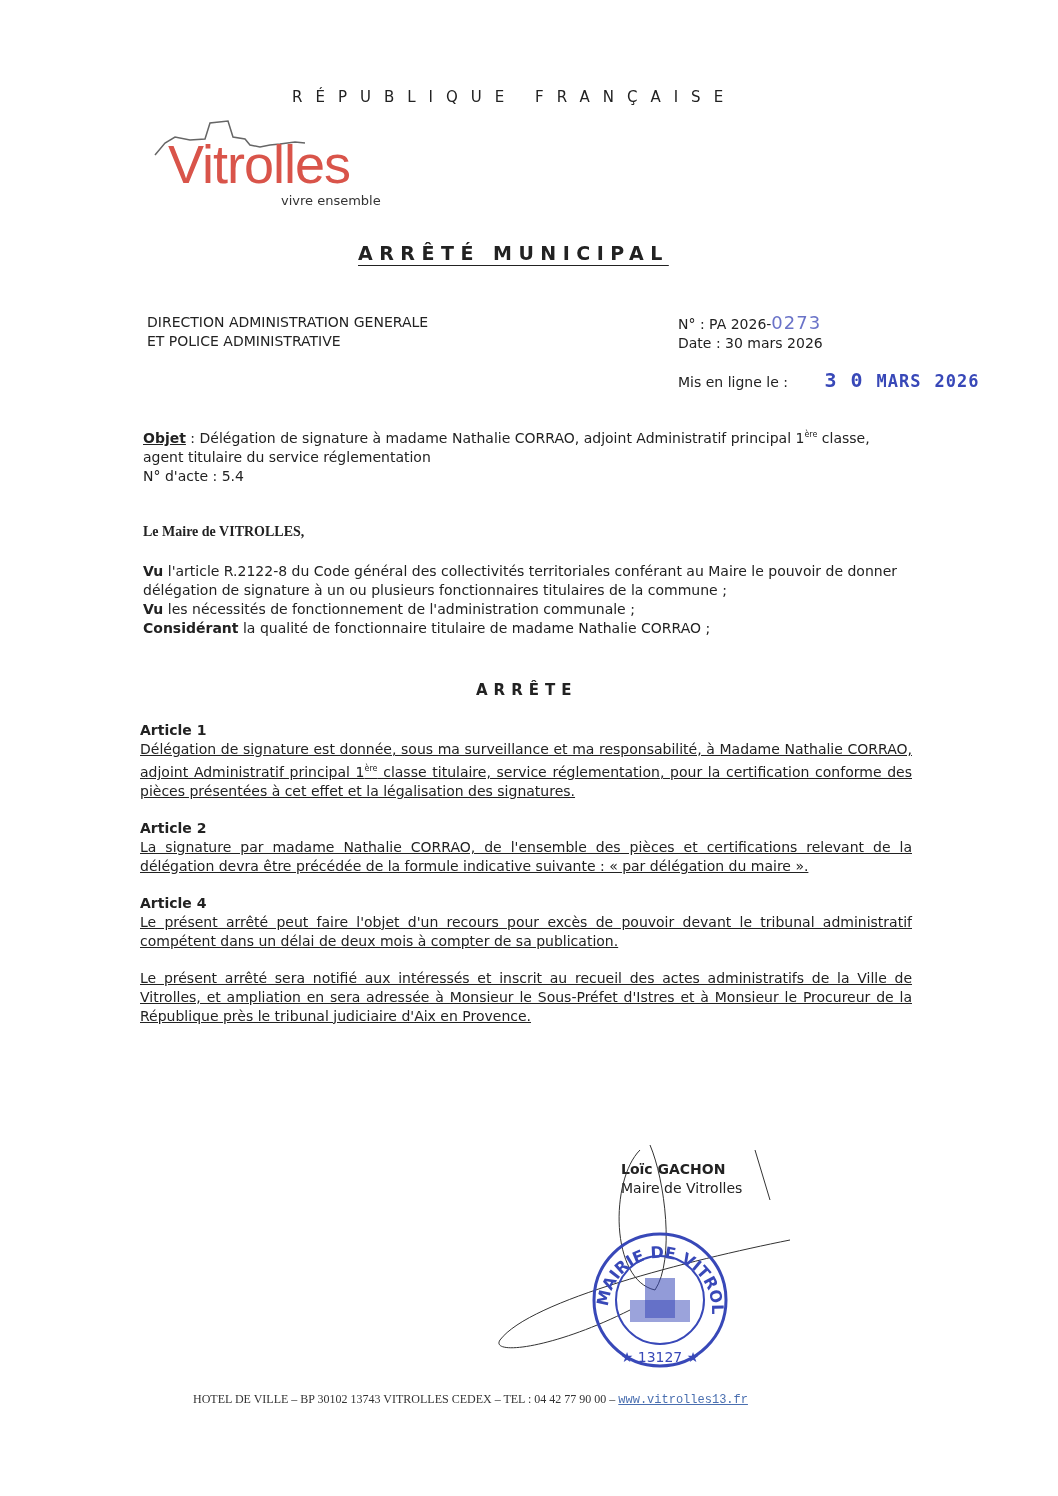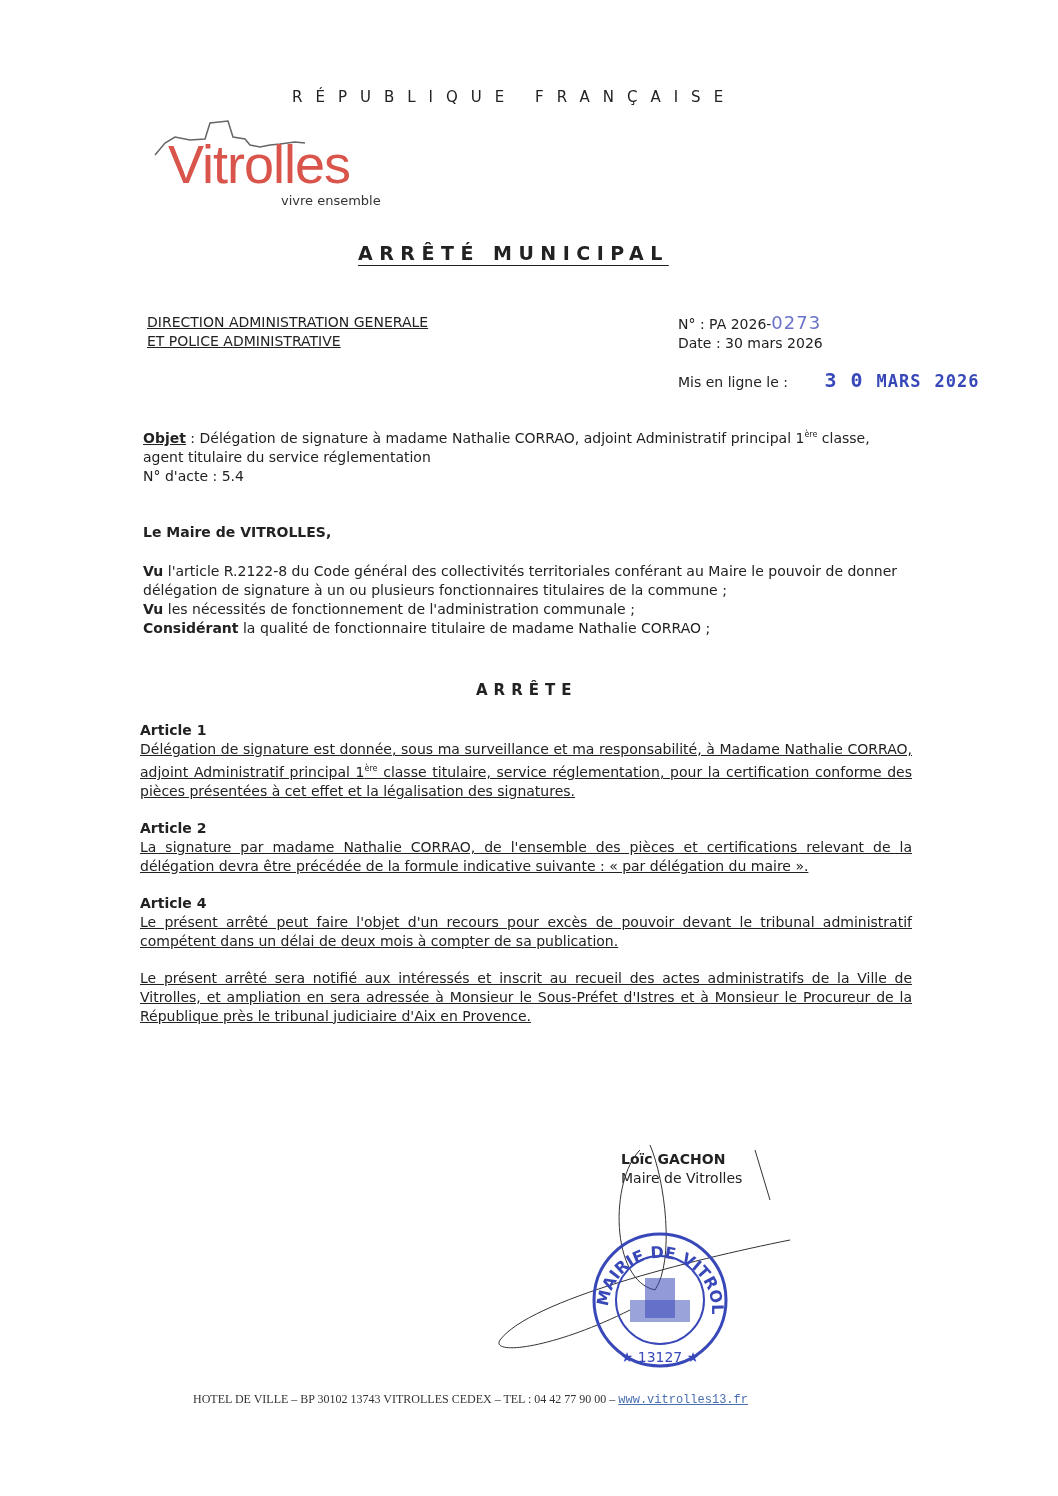--- a/index.html
+++ b/index.html
@@ -6,39 +6,39 @@
   body { width: 1058px; height: 1496px; position: relative; overflow: hidden;
          font-family: "DejaVu Sans", sans-serif; color: #1a1a1a; }
   .abs { position: absolute; }
   .republique { top: 88px; left: 292px; font-size: 15px; letter-spacing: 13px; color: #222; white-space: nowrap; }
   .logo { top: 115px; left: 150px; width: 260px; height: 100px; }
   .logo-word { position: absolute; left: 18px; top: 22px; font-family: "Liberation Sans", sans-serif;
                font-size: 54px; color: #d9544a; letter-spacing: -1px; line-height: 1; }
   .logo-tag { position: absolute; left: 131px; top: 78px; font-size: 13px; color: #333; }
   .title { top: 242px; left: 358px; font-size: 19px; font-weight: bold; letter-spacing: 6.5px;
            text-decoration: underline; text-underline-offset: 5px; color: #222; white-space: nowrap; }
-  .direction { top: 313px; left: 147px; font-size: 14px; line-height: 19px; color: #222; text-decoration: underline; }
+  .direction { top: 313px; left: 147px; font-size: 14px; line-height: 19px; color: #222; }
   .refs { top: 313px; left: 678px; font-size: 14px; line-height: 19px; color: #222; white-space: nowrap; }
   .hand { color: #6a73c8; font-family: "DejaVu Sans", sans-serif; font-size: 18px; letter-spacing: 1px; }
   .online { top: 368px; left: 678px; font-size: 14px; white-space: nowrap; color: #222; }
   .stamp-date { color: #3848b8; font-weight: bold; font-family: "DejaVu Sans Mono", monospace; font-size: 20px;
                 margin-left: 32px; letter-spacing: 1px; }
   .stamp-date .small { font-size: 17px; }
   .objet { top: 425px; left: 143px; width: 770px; font-size: 14px; line-height: 19px; color: #222; }
   .objet b { text-decoration: underline; }
   sup { font-size: 8px; }
-  .maire { top: 524px; left: 143px; font-size: 14px; font-weight: bold; color: #222; }
+  .maire { top: 524px; left: 143px; font-size: 14px; font-weight: bold; color: #222; font-family: Liberation Serif, serif; }
   .considerants { top: 562px; left: 143px; width: 775px; font-size: 14px; line-height: 19px; color: #222; }
   .arrete-head { top: 681px; left: 476px; font-size: 15px; font-weight: bold; letter-spacing: 6px; color: #222; }
   .articles { top: 721px; left: 140px; width: 772px; font-size: 14px; line-height: 19px; color: #222; }
   .article { margin-bottom: 18px; }
   .article-title { font-weight: bold; font-size: 14px; }
   .article-text { text-align: justify; text-decoration: underline; }
   .signature { top: 1150px; left: 621px; font-size: 14px; line-height: 19px; color: #222; }
-  .signature .name { font-weight: bold; }
+  .signature .name { font-weight: bold; margin-top: 10px; }
   .seal { top: 1230px; left: 590px; width: 140px; height: 140px; }
   .footer { top: 1392px; left: 193px; font-family: "Liberation Serif", serif; font-size: 12px; color: #333; white-space: nowrap; }
   .footer a { color: #4a6fb0; text-decoration: underline; font-family: Liberation Mono, monospace; }
 </style>
 </head>
 <body>
 
 <div class="abs republique">RÉPUBLIQUE FRANÇAISE</div>
 
 <div class="abs logo">

